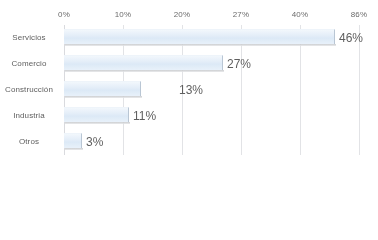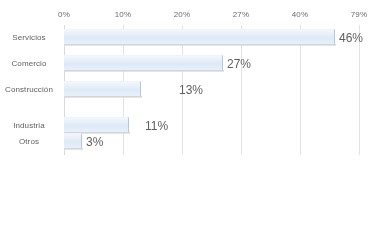--- a/index.html
+++ b/index.html
@@ -126,21 +126,21 @@
 <body>
 
 <div id="chart-root">
 
   <div class="x-axis-labels">
     <span class="x-tick" style="left:64px;">0%</span>
     <span class="x-tick" style="left:123px;">10%</span>
     <span class="x-tick" style="left:182px;">20%</span>
     <span class="x-tick" style="left:241px;">27%</span>
     <span class="x-tick" style="left:300px;">40%</span>
-    <span class="x-tick" style="left:359px;">79%</span>
+    <span class="x-tick" style="left:359px;">86%</span>
   </div>
 
   <div class="plot-area">
     <div class="axis-line"></div>
     <div class="gridline" style="left:59px;"></div>
     <div class="gridline" style="left:118px;"></div>
     <div class="gridline" style="left:177px;"></div>
     <div class="gridline" style="left:236px;"></div>
     <div class="gridline" style="left:295px;"></div>
   </div>
@@ -167,27 +167,27 @@
 
     <div class="row" style="top:52px;">
       <span class="cat-label">Construcción</span>
       <div class="bar-wrap" style="width:77px;">
         <div class="bar" style="width:77px;"></div>
         <div class="bar-shadow" style="width:77px;"></div>
       </div>
       <span class="value-label" style="left:145px;margin-left:34px;">13%</span>
     </div>
 
-    <div class="row" style="top:88px;">
+    <div class="row" style="top:78px;">
       <span class="cat-label">Industria</span>
       <div class="bar-wrap" style="width:65px;">
         <div class="bar" style="width:65px;"></div>
         <div class="bar-shadow" style="width:65px;"></div>
       </div>
-      <span class="value-label" style="left:133px;margin-left:12px;">11%</span>
+      <span class="value-label" style="left:133px;">11%</span>
     </div>
 
     <div class="row" style="top:104px;">
       <span class="cat-label">Otros</span>
       <div class="bar-wrap" style="width:18px;">
         <div class="bar" style="width:18px;"></div>
         <div class="bar-shadow" style="width:18px;"></div>
       </div>
       <span class="value-label" style="left:86px;">3%</span>
     </div>

